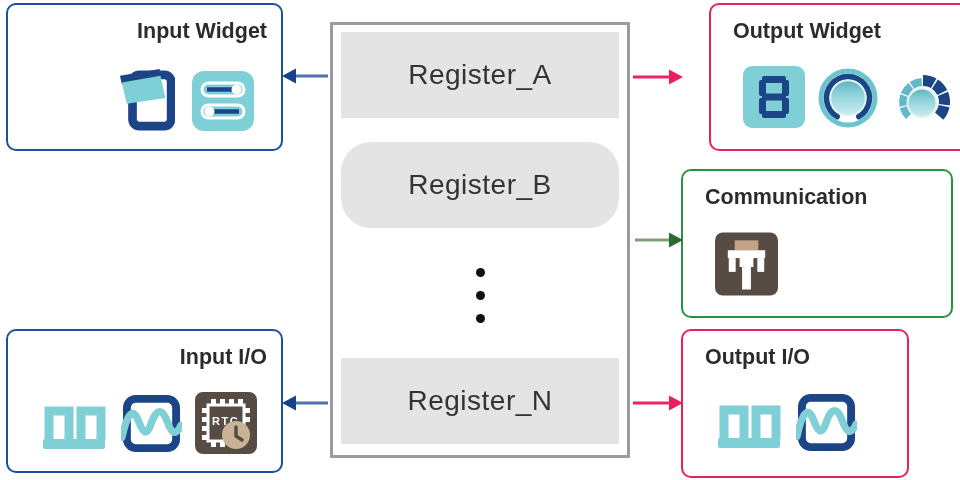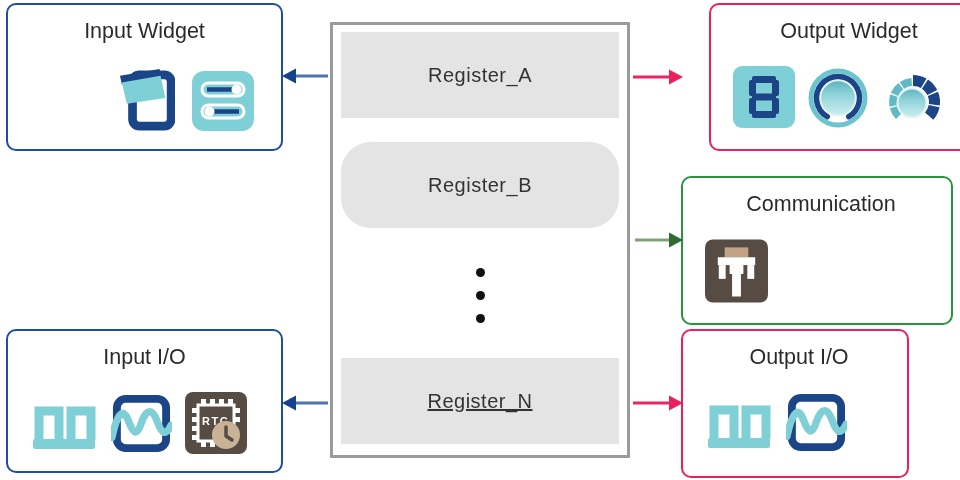--- a/index.html
+++ b/index.html
@@ -21,47 +21,47 @@
   html,body{margin:0;padding:0;}
   body{
     width:960px;height:480px;position:relative;background:#fff;
     font-family:"Liberation Sans", sans-serif; overflow:hidden;
   }
   .box{
     position:absolute;background:#fff;border-radius:10px;box-sizing:border-box;
     border:2.5px solid var(--blue-border);
   }
   .box .title{
-    font-size:21.5px;font-weight:400;color:var(--title-color);
-    margin:13px 14px 0 14px;line-height:26px;white-space:nowrap;text-align:center;
+    font-size:21.5px;font-weight:700;color:var(--title-color);
+    margin:13px 14px 0 14px;line-height:26px;white-space:nowrap;
   }
   .box .icons{
     display:flex;align-items:flex-end;margin-top:22px;
   }
   .t-right{text-align:right;}
   .t-left{text-align:left;margin-left:22px !important;}
   .icons-right{justify-content:flex-end;padding-right:26px;gap:16px;}
-  .icons-left{justify-content:flex-start;padding-left:22px;gap:13px;}
+  .icons-left{justify-content:flex-start;padding-left:32px;gap:13px;}
   #box-input-widget{left:6px;top:3px;width:277px;height:148px;}
   #box-input-io{left:6px;top:329px;width:277px;height:144px;}
   #box-output-widget{left:681px;top:3px;width:272px;height:148px;border-color:var(--pink);margin-left:28px;}
-  #box-communication{left:681px;top:176px;width:272px;height:149px;border-color:var(--green);}
+  #box-communication{left:681px;top:169px;width:272px;height:149px;border-color:var(--green);}
   #box-output-io{left:681px;top:329px;width:228px;height:149px;border-color:var(--pink);}
   #register-box{
     position:absolute;left:330px;top:22px;width:300px;height:436px;box-sizing:border-box;
     background:#fff;border:3px solid var(--gray-border);
   }
   .reg-bar{
     position:absolute;left:8px;right:8px;height:86px;background:var(--bar-gray);
     display:flex;align-items:center;justify-content:center;
-    font-size:20px;color:#333;letter-spacing:0.5px;
+    font-size:28px;color:#333;letter-spacing:0.5px;
   }
   #reg-a{top:7px;}
   #reg-b{top:117px;border-radius:30px;}
-  #reg-n{top:333px;text-decoration:underline;}
+  #reg-n{top:333px;}
   .dots{
     position:absolute;left:0;right:0;top:243px;display:flex;flex-direction:column;
     align-items:center;gap:14px;
   }
   .dot{width:9px;height:9px;border-radius:50%;background:#111;}
   #arrow-layer{position:absolute;left:0;top:0;pointer-events:none;}
 </style>
 </head>
 <body>
 

